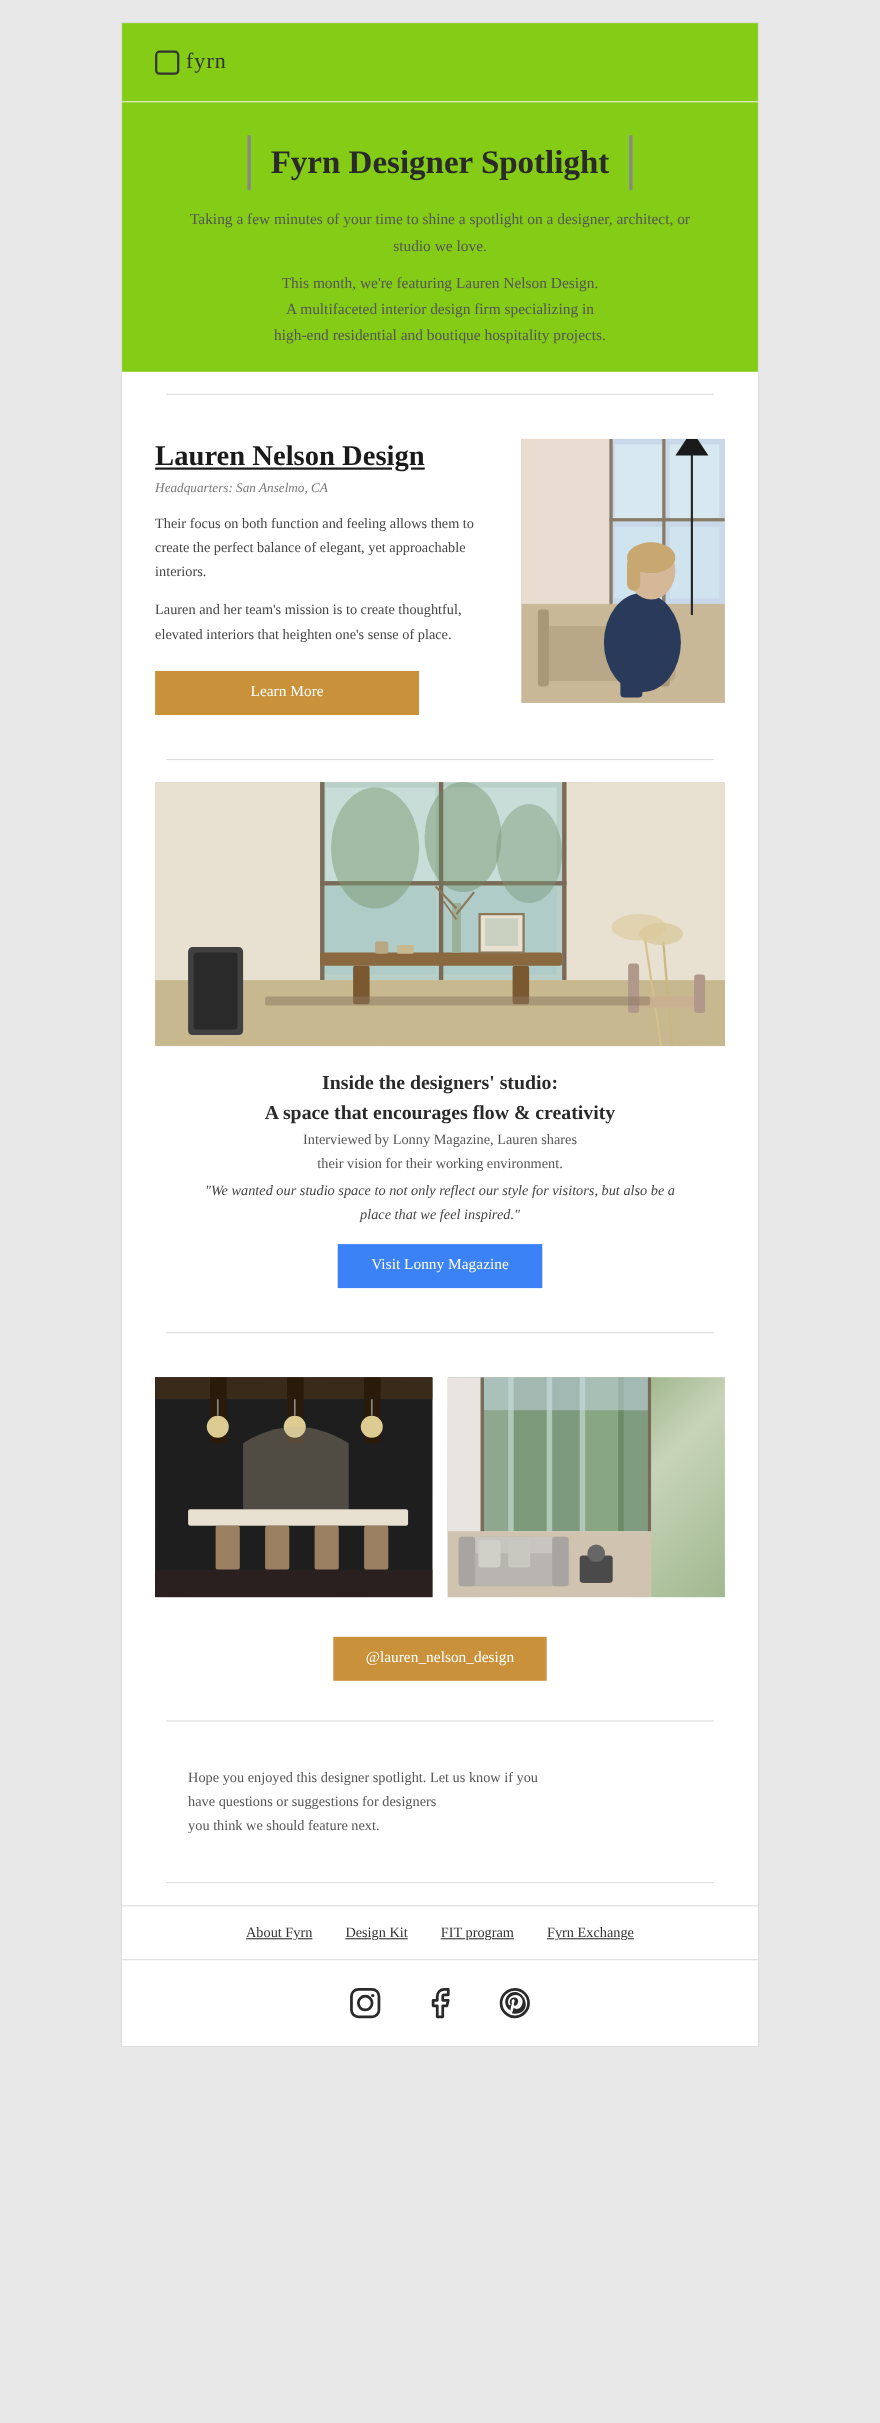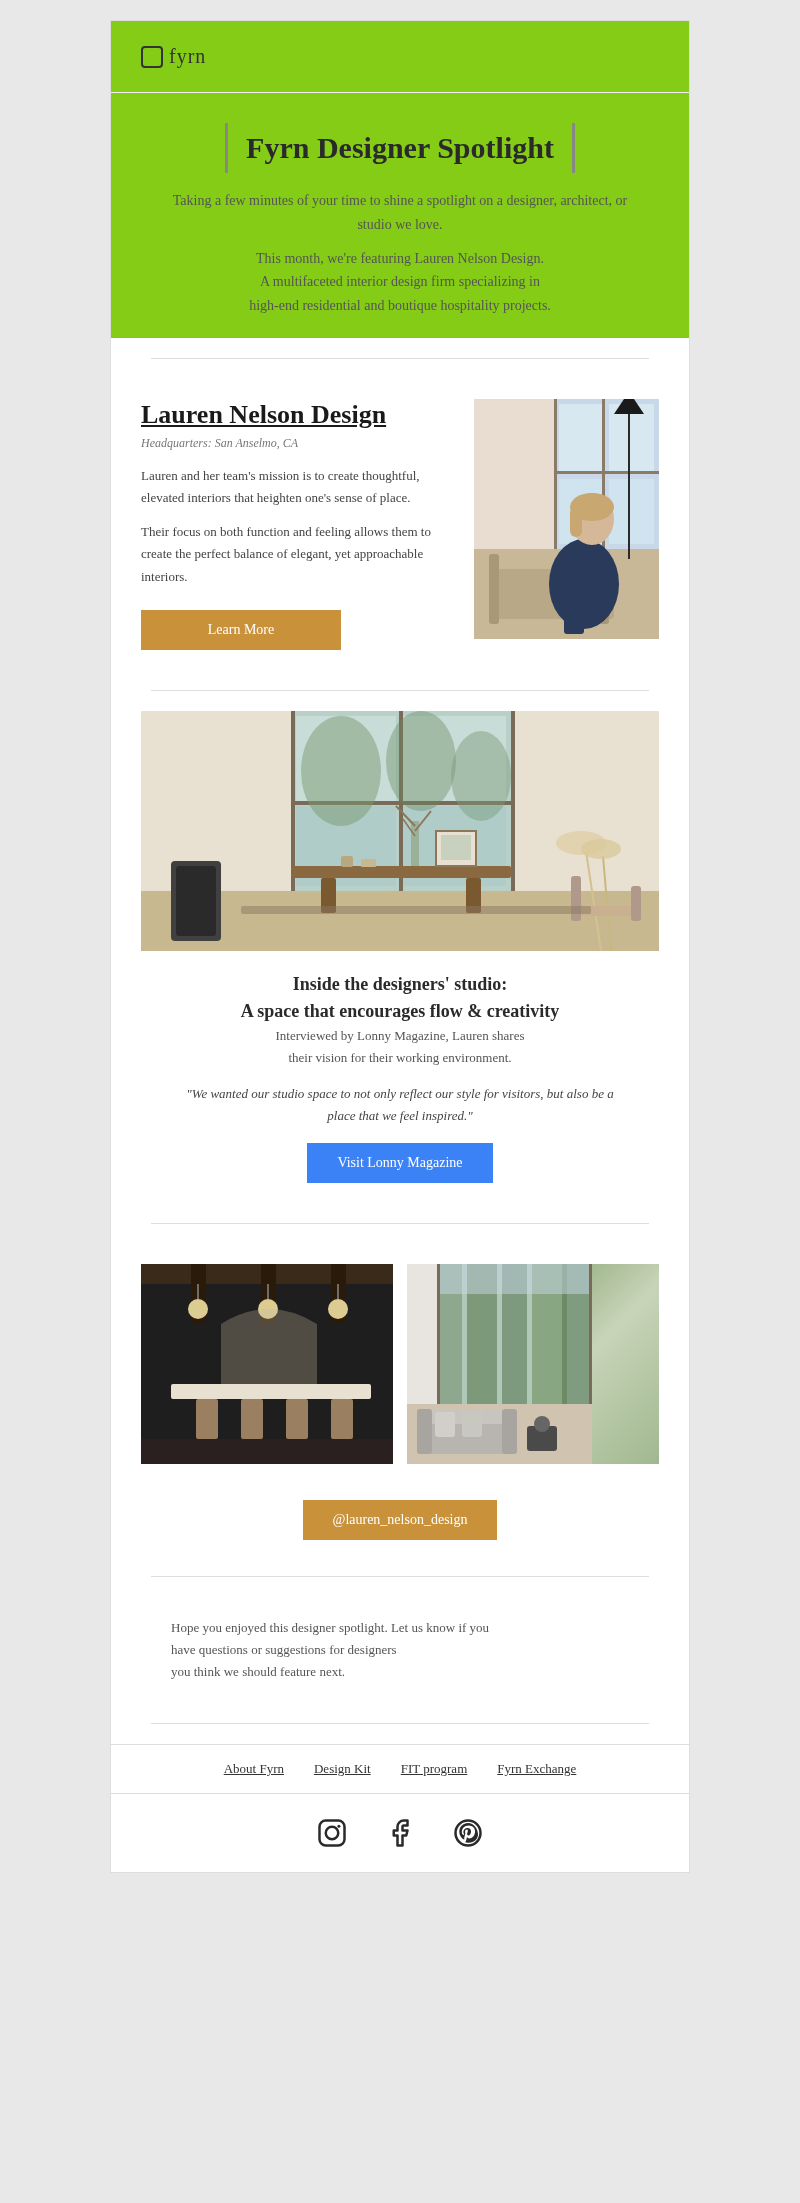--- a/index.html
+++ b/index.html
@@ -107,21 +107,21 @@
     .learn-more-btn {
       display: inline-block;
       background: #c8913a;
       color: #fff;
       font-size: 14px;
       padding: 12px 40px;
       text-decoration: none;
       border: none;
       cursor: pointer;
       margin-top: 10px;
-      width: 200px;
+      width: 240px;
       text-align: center;
       font-family: Georgia, serif;
     }
     .designer-image {
       width: 185px;
       height: 240px;
       flex-shrink: 0;
       background: #c8b89a;
       overflow: hidden;
       position: relative;
@@ -142,21 +142,21 @@
     .studio-title {
       font-family: Georgia, serif;
       font-size: 18px;
       color: #2a2a2a;
       line-height: 1.5;
     }
     .studio-subtitle {
       font-size: 13px;
       color: #555;
       line-height: 1.7;
-      margin-bottom: 14px;
+      margin-bottom: 2px;
       text-align: center;
     }
     .studio-quote {
       font-size: 13px;
       color: #444;
       line-height: 1.7;
       font-style: italic;
       margin-bottom: 16px;
     }
     .visit-btn {
@@ -281,22 +281,22 @@
     <p class="title-subtitle">Taking a few minutes of your time to shine a spotlight on a designer, architect, or studio we love.</p>
     <p class="title-body">This month, we're featuring Lauren Nelson Design.<br>A multifaceted interior design firm specializing in<br>high-end residential and boutique hospitality projects.</p>
   </div>
 
   <hr class="divider">
 
   <div class="designer-section">
     <div class="designer-text">
       <h2 class="designer-name">Lauren Nelson Design</h2>
       <p class="designer-hq">Headquarters: San Anselmo, CA</p>
+      <p class="designer-desc">Their focus on both function and feeling allows them to create the perfect balance of elegant, yet approachable interiors.</p>
       <p class="designer-desc">Lauren and her team's mission is to create thoughtful, elevated interiors that heighten one's sense of place.</p>
-      <p class="designer-desc">Their focus on both function and feeling allows them to create the perfect balance of elegant, yet approachable interiors.</p>
       <button class="learn-more-btn">Learn More</button>
     </div>
     <div class="designer-image">
       
       <svg viewBox="0 0 185 240" xmlns="http://www.w3.org/2000/svg" width="185" height="240">
         <rect width="185" height="240" fill="#e8ddd0"></rect>
 
         <rect x="80" y="0" width="105" height="150" fill="#c8d8e8"></rect>
         <rect x="85" y="5" width="45" height="70" fill="#d8e8f0"></rect>
         <rect x="135" y="5" width="45" height="70" fill="#d8e8f0"></rect>

